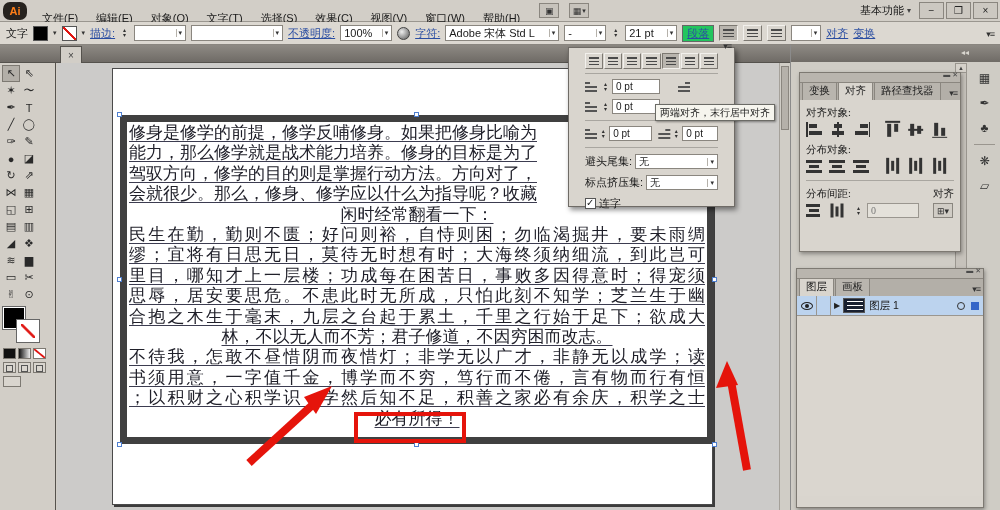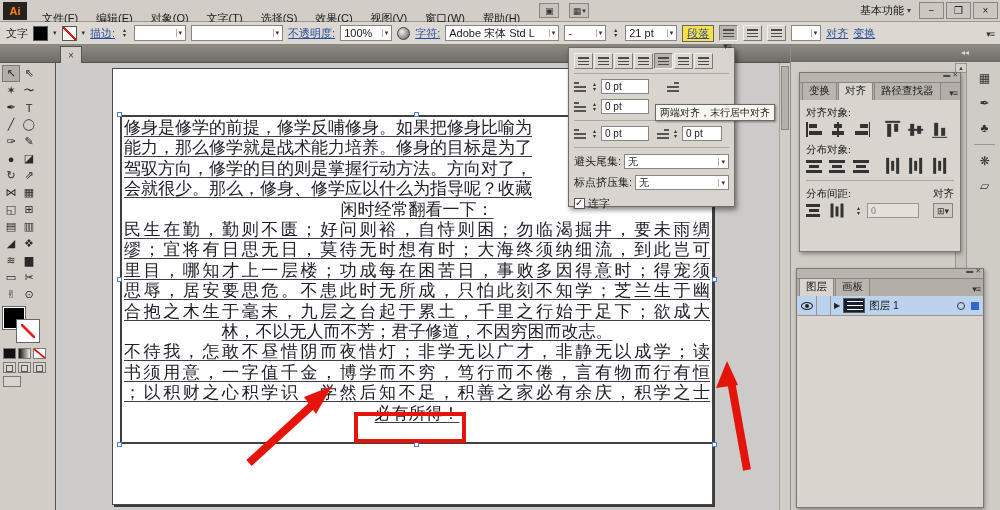--- a/index.html
+++ b/index.html
@@ -4,21 +4,21 @@
 <style>
   * { margin:0; padding:0; box-sizing:border-box; }
   html,body { width:1000px; height:510px; overflow:hidden; }
   body { font-family:"Liberation Sans","DejaVu Sans",sans-serif; font-size:11px; color:#1a1a1a;
          background:#d2cec7; position:relative; }
 
   
   .menubar { position:absolute; left:0; top:0; width:1000px; height:22px; background:#d2cec7;
              border-bottom:1px solid #9a968f; display:flex; align-items:center; }
   .ai-badge { width:24px; height:18px; margin:0 6px 0 3px; background:#26221e; color:#ff7f18;
-              font-weight:bold; font-size:11px; display:flex; align-items:center; justify-content:center; }
+              font-weight:bold; font-size:11px; display:flex; align-items:center; justify-content:center;border-radius:7px; }
   .menu-item { padding:3px 9px; white-space:nowrap;margin-top:16px; }
   .mb-icon { width:20px; height:15px; border:1px solid #8a867f; background:#c7c3bc; margin-left:10px;
              display:flex; align-items:center; justify-content:center; font-size:9px; color:#333; }
   .mb-icon.dd::after { content:"▾"; font-size:7px; margin-left:1px; }
   .workspace { margin-left:auto; display:flex; align-items:center; gap:3px; padding-right:8px; }
   .workspace::after { content:"▾"; font-size:8px; color:#444; }
   .win-btns { display:flex; }
   .win-btn { width:25px; height:17px; border:1px solid #8a867f; background:#ccc8c1; margin-right:2px;
              display:flex; align-items:center; justify-content:center; font-size:10px; color:#222; }
 
@@ -31,21 +31,21 @@
         background:linear-gradient(to top right,#fff 44%,#e01612 46%,#e01612 54%,#fff 56%); }
   .dd-arrow { font-size:7px; color:#333; }
   .spin { display:inline-flex; flex-direction:column; width:9px; line-height:5px; font-size:6px;
           color:#333; align-items:center; }
   .spin::before { content:"▴"; } .spin::after { content:"▾"; }
   .combo { height:16px; background:#fff; border:1px solid #8a867f; display:flex; align-items:center;
            padding:0 3px; gap:3px; white-space:nowrap; }
   .combo .dd-arrow { margin-left:auto; border-left:1px solid #b5b1aa; padding-left:2px; }
   .cb-circle { width:13px; height:13px; border-radius:50%; border:1px solid #444;
                background:radial-gradient(circle at 35% 35%,#eee,#555); }
-  .para-link { border:1px solid #666; background:#fde047; padding:0 4px; }
+  .para-link { border:1px solid #666; background:#22c55e; padding:0 4px; }
   .jb { width:19px; height:16px; background:#d9d5ce; border:1px solid; border-color:#f2f0ec #7d7972 #7d7972 #f2f0ec;
         position:relative; }
   .jb::before { content:""; position:absolute; inset:3px;
         background:repeating-linear-gradient(to bottom,#4a4a4a 0 1.5px,transparent 1.5px 3.5px); }
   .jb.on { background:#b9b5ae; border-color:#7d7972 #f2f0ec #f2f0ec #7d7972; }
   .panel-menu-icon::after { content:"▾≡"; font-size:9px; color:#333; letter-spacing:-1px; }
 
   
   .tabstrip { position:absolute; left:0; top:45px; width:790px; height:18px;
               background:linear-gradient(#8e8a84,#6f6b66); border-bottom:1px solid #55524d; }
@@ -82,35 +82,35 @@
   
   .canvas { position:absolute; left:57px; top:63px; width:733px; height:447px; background:#cccbc9; }
   .artboard { position:absolute; left:55px; top:5px; width:601px; height:437px; background:#fff;
               border:1px solid #4a4a4a; box-shadow:2px 2px 0 #3c3c3c; }
   .vscroll { position:absolute; right:0; top:0; width:11px; height:447px; background:#d0cdc6;
              border-left:1px solid #a5a19a; }
   .vscroll .thumb { position:absolute; left:1px; top:3px; width:8px; height:64px; background:#b5b1aa;
              border:1px solid #8a867f; }
 
   .textframe { position:absolute; left:63px; top:52px; width:594px; height:329px;
-               border:2px solid #404040; z-index:2; }
+               border:7px solid #404040; z-index:2; }
   .tl { font-family:"DejaVu Serif","Liberation Serif",serif; font-size:17px; line-height:20.4px;
         color:#20202a; text-decoration:underline; text-decoration-color:#3c3c50;
         text-underline-offset:3px; white-space:nowrap; padding:0 2px; }
   .tl.j { white-space:normal; text-align:justify; text-align-last:justify; }
   .tl.c { text-align:center; white-space:normal; }
   .h { position:absolute; width:5px; height:5px; background:#fff; border:1px solid #4f7fd0; z-index:3; }
 
   .redbox { position:absolute; left:297px; top:349px; width:112px; height:31px;
             border:4px solid #e5140b; z-index:4; }
   .ann { position:absolute; left:0; top:0; width:733px; height:447px; z-index:4; pointer-events:none; }
 
   
   .para-pop { position:absolute; left:568px; top:47px; width:167px; height:160px; background:#d9d5ce;
-              border:1px solid #6f6b66; box-shadow:2px 3px 5px rgba(0,0,0,.45); z-index:6; padding:3px 5px; }
+              border:1px solid #6f6b66; box-shadow:2px 3px 5px rgba(0,0,0,.45); z-index:6; padding:3px 16px; }
   .para-pop .corner { position:absolute; right:3px; top:-9px; }
   .jrow { display:flex; gap:1px; padding:2px 0 4px 0; border-bottom:1px solid #a9a6a0; }
   .prow { display:flex; align-items:center; gap:2px; margin-top:5px; }
   .fi { width:14px; height:11px; background:
         linear-gradient(#555,#555) 0 1px/5px 2px no-repeat,
         linear-gradient(#555,#555) 0 5px/12px 2px no-repeat,
         linear-gradient(#555,#555) 0 9px/12px 2px no-repeat; }
   .fi.r { transform:scaleX(-1); }
   .pfield { width:48px; height:15px; background:#fff; border:1px solid #8a867f; font-size:10px;
             display:flex; align-items:center; padding-left:3px; }

